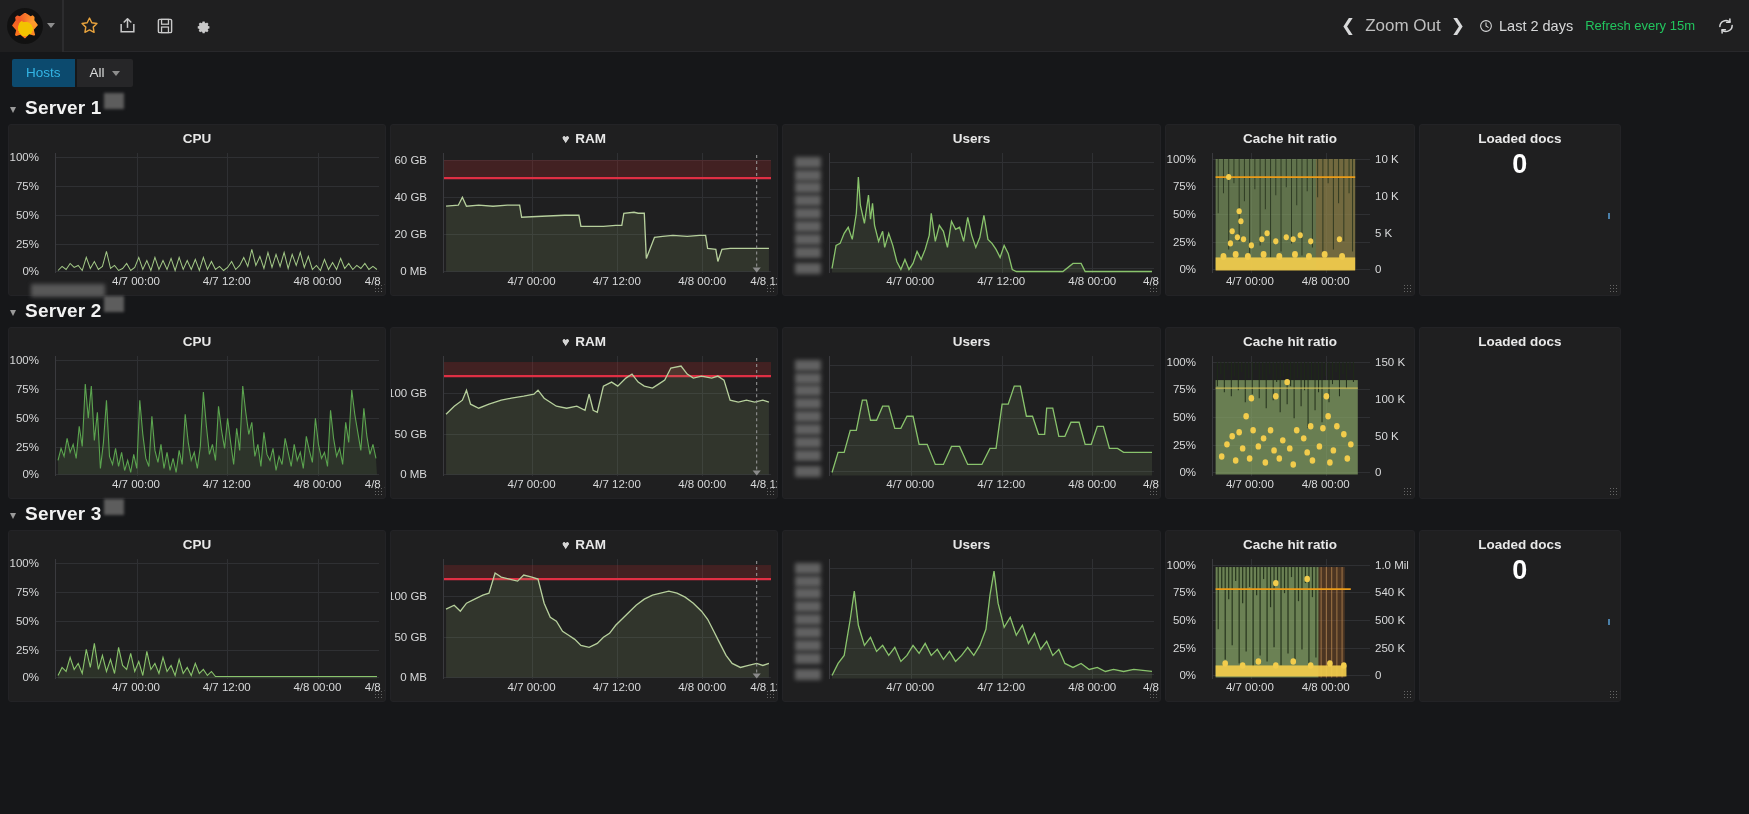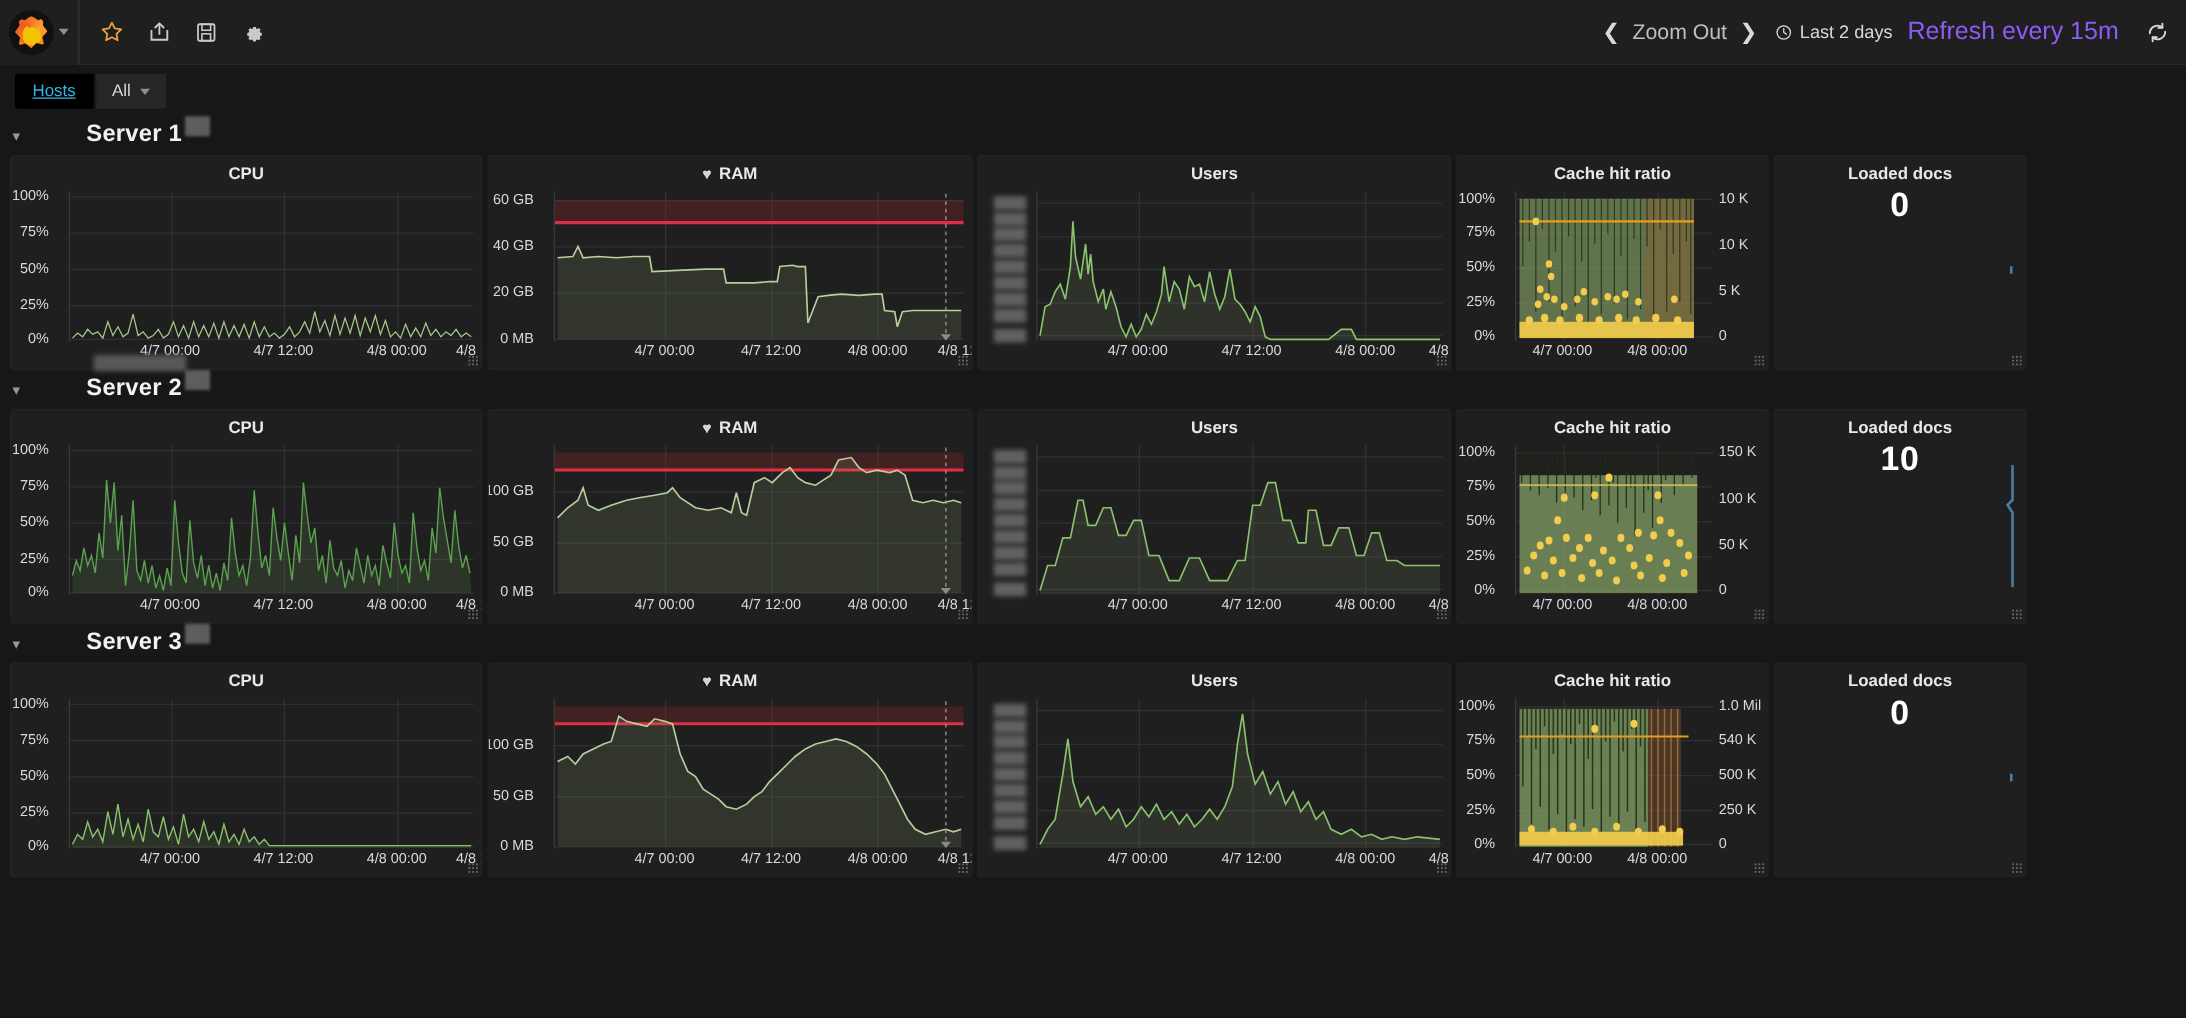--- a/index.html
+++ b/index.html
@@ -91,42 +91,41 @@
     gap: 0;
   }
   .zoom-group { display: flex; align-items: center; gap: 10px; padding-right: 14px;}
   .zoom-arrow { color: #d8d9da; font-size: 17px; cursor: pointer; line-height: 1; }
   .zoom-label { color: #bfbfbf; font-size: 17px; }
   .time-range {
     display: flex; align-items: center; gap: 6px;
     color: #d8d9da; font-size: 14.5px; cursor: pointer;
   }
   .refresh-text {
-    color: #8b5cf6; font-size: 20px; margin-left: 12px; cursor: pointer;
+    color: #22c55e; font-size: 13px; margin-left: 12px; cursor: pointer;
   }
   .refresh-icon-btn {
     margin-left: 22px; cursor: pointer; display: flex; align-items: center;
   }
 
   
   .subnav {
     height: 42px;
     display: flex; align-items: center;
     padding: 0 0 0 12px;
     gap: 2px;
     background: #161719;
   }
   .var-label {
-    background: #000000;
+    background: #0c4a6e;
     color: #33b5e5;
     font-size: 13.5px;
     padding: 7px 14px;
     border-radius: 2px 0 0 2px;
     line-height: 1;
-    text-decoration: underline;
   }
   .var-value {
     background: #262628;
     color: #d8d9da;
     font-size: 13.5px;
     padding: 7px 13px;
     border-radius: 0 2px 2px 0;
     display: flex; align-items: center; gap: 7px;
     line-height: 1;
     cursor: pointer;
@@ -140,21 +139,20 @@
     padding: 2px 0 5px 10px;
     height: 30px;
   }
   .row-chevron {
     color: #9a9a9a; font-size: 12px; line-height: 1; margin-top: 2px;
   }
   .row-title {
     font-size: 19px; font-weight: 700; color: #f2f2f2;
     position: relative; letter-spacing: .2px;
     padding-right: 22px;
-    margin-left: 44px;
   }
   .row-title .redact {
     position: absolute; top: -4px; right: 0;
     width: 20px; height: 16px; background: #5d5d5d;
     filter: blur(1.4px);
   }
   .row-title .redact2 {
     position: absolute; top: -16px; left: 6px;
     width: 74px; height: 13px; background: #585858;
     filter: blur(2.2px);
@@ -851,26 +849,20 @@
           </div>
           <span class="resize-corner"></span>
         </div>
       </div>
 
       <div class="panel p-docs">
         <div class="panel-title">
           <span>Loaded docs</span>
         </div>
         <div class="panel-body">
-          <div class="singlestat">
-            <span class="value">10</span>
-            <svg class="spark-right" viewBox="0 0 14 100" preserveAspectRatio="none">
-              <polyline fill="none" stroke="#4a7fa8" stroke-width="2" points="10,2 10,30 6,34 10,40 10,100"></polyline>
-            </svg>
-          </div>
           <span class="resize-corner"></span>
         </div>
       </div>
 
     </div>
   </div>
 
   <div class="row-block">
     <div class="row-header">
       <span class="row-chevron">▾</span>

